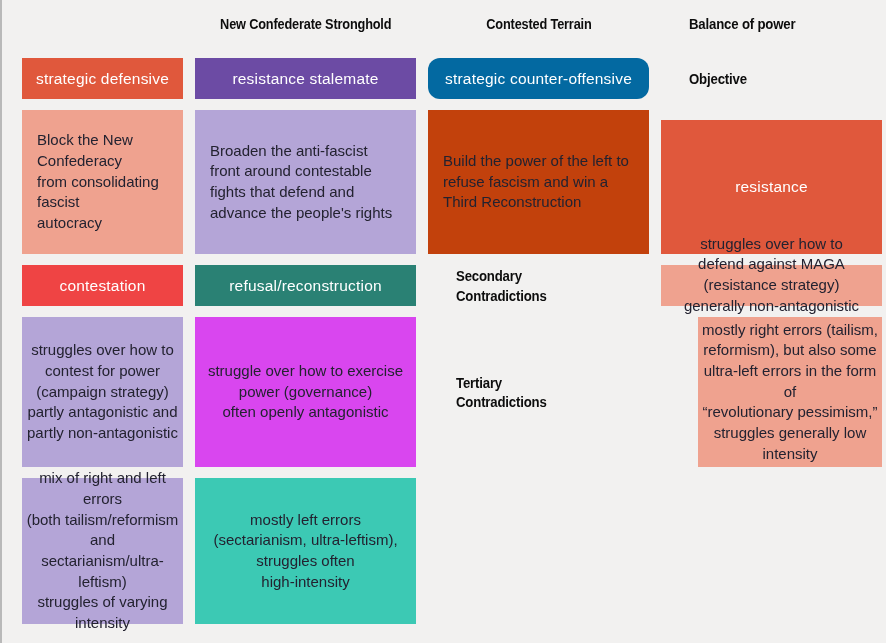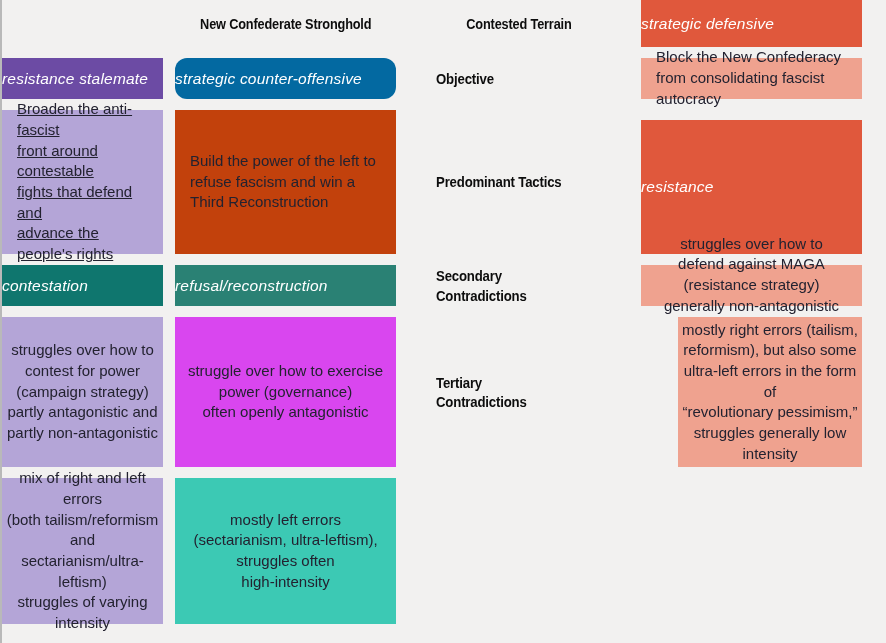--- a/index.html
+++ b/index.html
@@ -11,20 +11,21 @@
     box-sizing:border-box;
     font-family:"Liberation Sans",sans-serif;
     overflow:hidden;
   }
   .grid{
     display:grid;
     grid-template-columns:161px 221px 221px 221px;
     grid-template-rows:47px 41px 144px 41px 150px 146px;
     column-gap:12px;
     row-gap:11px;
+    padding-left:20px;
   }
   .chead{
     display:flex;align-items:center;justify-content:center;
     font-weight:bold;font-size:15px;color:#0d0d0d;
   }
   .cond{
     display:inline-block;
     transform:scaleX(.85);
     transform-origin:center center;
     letter-spacing:-.2px;
@@ -37,22 +38,22 @@
     line-height:1.3;
   }
   .rlabel .lab{
     display:inline-block;
     transform:scaleX(.88);
     transform-origin:left center;
     letter-spacing:-.2px;
     white-space:pre-line;
   }
   .badge{
-    display:flex;align-items:center;justify-content:flex-start;
-    color:#ffffff;font-size:15.5px;letter-spacing:.2px;font-style:italic;
+    display:flex;align-items:center;justify-content:center;
+    color:#ffffff;font-size:15.5px;letter-spacing:.2px;
   }
   .cell{
     display:flex;align-items:center;
     font-size:15px;line-height:1.38;color:#232230;
   }
   .cell .txt{white-space:pre-line;width:100%;}
   .cell.left{padding:0 15px;text-align:left;box-sizing:border-box;}
   .cell.center{padding:0 4px;text-align:center;box-sizing:border-box;}
 </style>
 </head>
@@ -62,57 +63,57 @@
   <div class="grid">
 
     <div class="chead"></div>
     <div class="chead">
       <span class="cond">New Confederate Stronghold</span>
     </div>
     <div class="chead">
       <span class="cond">Contested Terrain</span>
     </div>
 
+    <div class="rlabel">
+      <span class="lab">Balance of power</span>
+    </div>
     <div class="badge" style="background: rgb(224, 88, 60);">
       <span>strategic defensive</span>
     </div>
     <div class="badge" style="background: rgb(108, 75, 164);">
       <span>resistance stalemate</span>
     </div>
     <div class="badge" style="background: #0369a1; border-radius: 12px;">
       <span>strategic counter-offensive</span>
     </div>
 
     <div class="rlabel">
       <span class="lab">Objective</span>
     </div>
     <div class="cell left" style="background: rgb(239, 162, 143);">
       <div class="txt">Block the New Confederacy
 from consolidating fascist
 autocracy</div>
     </div>
-    <div class="cell left" style="background: rgb(180, 165, 215); text-decoration: underline;">
+    <div class="cell left" style="background: rgb(180, 165, 215);">
       <div class="txt">Broaden the anti-fascist
 front around contestable
 fights that defend and
 advance the people's rights</div>
     </div>
     <div class="cell left" style="background: #c2410c;">
       <div class="txt">Build the power of the left to
 refuse fascism and win a
 Third Reconstruction</div>
     </div>
 
-    <div class="rlabel">
-      <span class="lab">Predominant Tactics</span>
-    </div>
     <div class="badge" style="background: rgb(224, 88, 60); margin-top: 10px;">
       <span>resistance</span>
     </div>
-    <div class="badge" style="background: #0f766e;">
+    <div class="badge" style="background: #ef4444;">
       <span>contestation</span>
     </div>
     <div class="badge" style="background: rgb(42, 129, 116);">
       <span>refusal/reconstruction</span>
     </div>
 
     <div class="rlabel">
       <span class="lab">Secondary
 Contradictions</span>
     </div>

